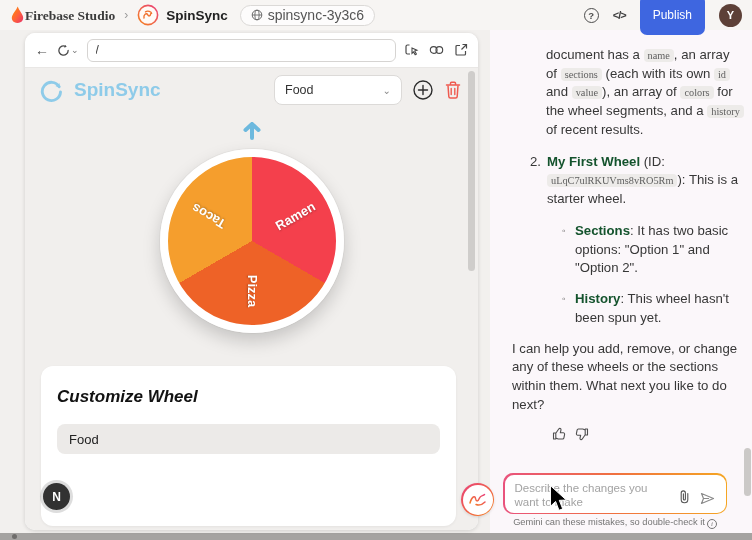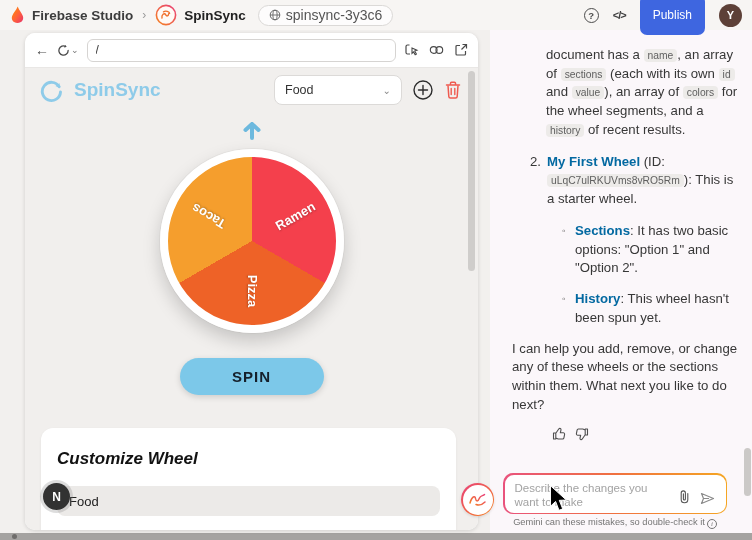--- a/index.html
+++ b/index.html
@@ -1,21 +1,21 @@
 <!DOCTYPE html>
 <html><head>
 <meta charset="utf-8">
 <style>
   * { box-sizing: border-box; margin: 0; padding: 0; }
   html,body { width:752px; height:540px; overflow:hidden; }
   body { font-family:"Liberation Sans",sans-serif; background:#fbf7fa; position:relative; }
 
   
   .topbar { position:absolute; left:0; top:0; width:752px; height:30px; background:#f7f5f3; display:flex; align-items:center; padding:0 10px; z-index:5; }
-  .crumb-brand { display:flex; align-items:center; gap:7px; }
+  .crumb-brand { display:flex; align-items:flex-end; gap:0;font-family:Liberation Serif, serif; }
   .brand-text { font-size:13.5px; font-weight:600; color:#3c3c3c; }
   .crumb-sep { color:#9a9a9a; font-size:12px; margin:0 9px; }
   .appcrumb { display:flex; align-items:center; gap:7px; }
   .app-name { font-size:13.5px; font-weight:700; color:#222; }
   .ws-badge { display:flex; align-items:center; gap:5px; margin-left:12px; height:21px; padding:0 10px; border:1px solid #dbd9d7; border-radius:11px; background:#fdfcfc; font-size:14px; color:#555; }
   .topbar-right { margin-left:auto; display:flex; align-items:center; gap:14px; }
   .help-circ { width:15px; height:15px; border:1.4px solid #4c4c4c; border-radius:50%; font-size:9.5px; color:#4c4c4c; display:flex; align-items:center; justify-content:center; font-weight:700; }
   .code-glyph { font-size:11px; color:#3e3e3e; font-weight:700; letter-spacing:-1px; }
   .publish-btn { background:#3e66e0; color:#fff; border:none; border-radius:7px; font-size:12px; padding:4px 13px; height:40px; font-family:inherit; }
   .avatar { width:23px; height:23px; border-radius:50%; background:#5d4037; color:#fff; font-size:11px; font-weight:700; display:flex; align-items:center; justify-content:center; }
@@ -62,22 +62,22 @@
 
   
   .chat-panel { position:absolute; left:490px; top:30px; right:0; bottom:7px; padding:16px 8px 0 22px; font-size:13.2px; line-height:1.42; color:#373737; }
   .blk { margin-bottom:13px; }
   .blk.li-cont { margin-left:34px; }
   .blk.li { display:flex; margin-left:18px; }
   .blk .marker { flex:0 0 17px; font-weight:400; }
   .blk.li .marker { font-weight:400; }
   .blk.sub-li { display:flex; margin-left:50px; margin-bottom:12px; }
   .blk.sub-li .marker { flex:0 0 13px; font-size:10px; padding-top:2px; color:#555; }
-  .blk b { color:#0369a1; }
-  .code-chip { font-family:Liberation Sans, sans-serif; font-size:10.3px; background:#edebe9; color:#606060; padding:1px 4px; border-radius:4px; white-space:nowrap; }
+  .blk b { color:#14532d; }
+  .code-chip { font-family:Liberation Serif, serif; font-size:10.3px; background:#edebe9; color:#606060; padding:1px 4px; border-radius:4px; white-space:nowrap; }
   .feedback-row { display:flex; gap:9px; margin:2px 0 0 40px; }
   .fb-ico { color:#4f4f4f; }
 
   .chat-input-wrap { position:absolute; left:503px; top:473px; width:224px; height:41px; border-radius:10px; padding:1.5px; background:linear-gradient(90deg,#e9537d,#f0713f,#f5a623); z-index:3; }
   .chat-input-inner { position:relative; width:100%; height:100%; border-radius:9px; background:#fff; padding:6px 10px; }
   .chat-placeholder { font-size:11.5px; color:#a3a3a3; width:160px; line-height:1.25; }
   .attach-ico { position:absolute; right:36px; bottom:9px; color:#555; }
   .send-ico { position:absolute; right:11px; bottom:8px; color:#8a8a8a; }
   .gemini-note { position:absolute; left:496px; top:517px; width:238px; text-align:center; font-size:9.3px; color:#757575; z-index:3; }
   .info-circ { display:inline-flex; width:10px; height:10px; border:1px solid #757575; border-radius:50%; font-size:7px; align-items:center; justify-content:center; vertical-align:-1px; margin-left:2px; font-style:italic; font-family:"Liberation Serif",serif; }
@@ -191,21 +191,20 @@
         <path d="M13 2 V16 M13 16 L6.5 10 M13 16 L19.5 10" fill="none" stroke="#6db9de" stroke-width="4" stroke-linecap="round" stroke-linejoin="round" transform="rotate(180 13 11)"></path>
       </svg>
       <div class="wheel-wrap">
         <div class="wheel" id="wheel" style="background: conic-gradient(rgb(244, 64, 76) 0deg, rgb(244, 64, 76) 120deg, rgb(238, 98, 39) 120deg, rgb(238, 98, 39) 240deg, rgb(245, 158, 45) 240deg, rgb(245, 158, 45) 360deg);"></div>
         <div id="wheel-labels">
             <div class="wheel-label" style="transform: translate(-50%, -50%) rotate(-30deg) translate(50px);">Ramen</div>
             <div class="wheel-label" style="transform: translate(-50%, -50%) rotate(90deg) translate(50px);">Pizza</div>
             <div class="wheel-label" style="transform: translate(-50%, -50%) rotate(210deg) translate(50px);">Tacos</div>
           </div>
       </div>
-      <button class="spin-btn">SPIN</button>
     </div>
 
     <div class="customize-card">
       <div class="customize-title">Customize Wheel</div>
       <div class="section-row">
         <span>Food</span>
       </div>
     </div>
   </div>
 

